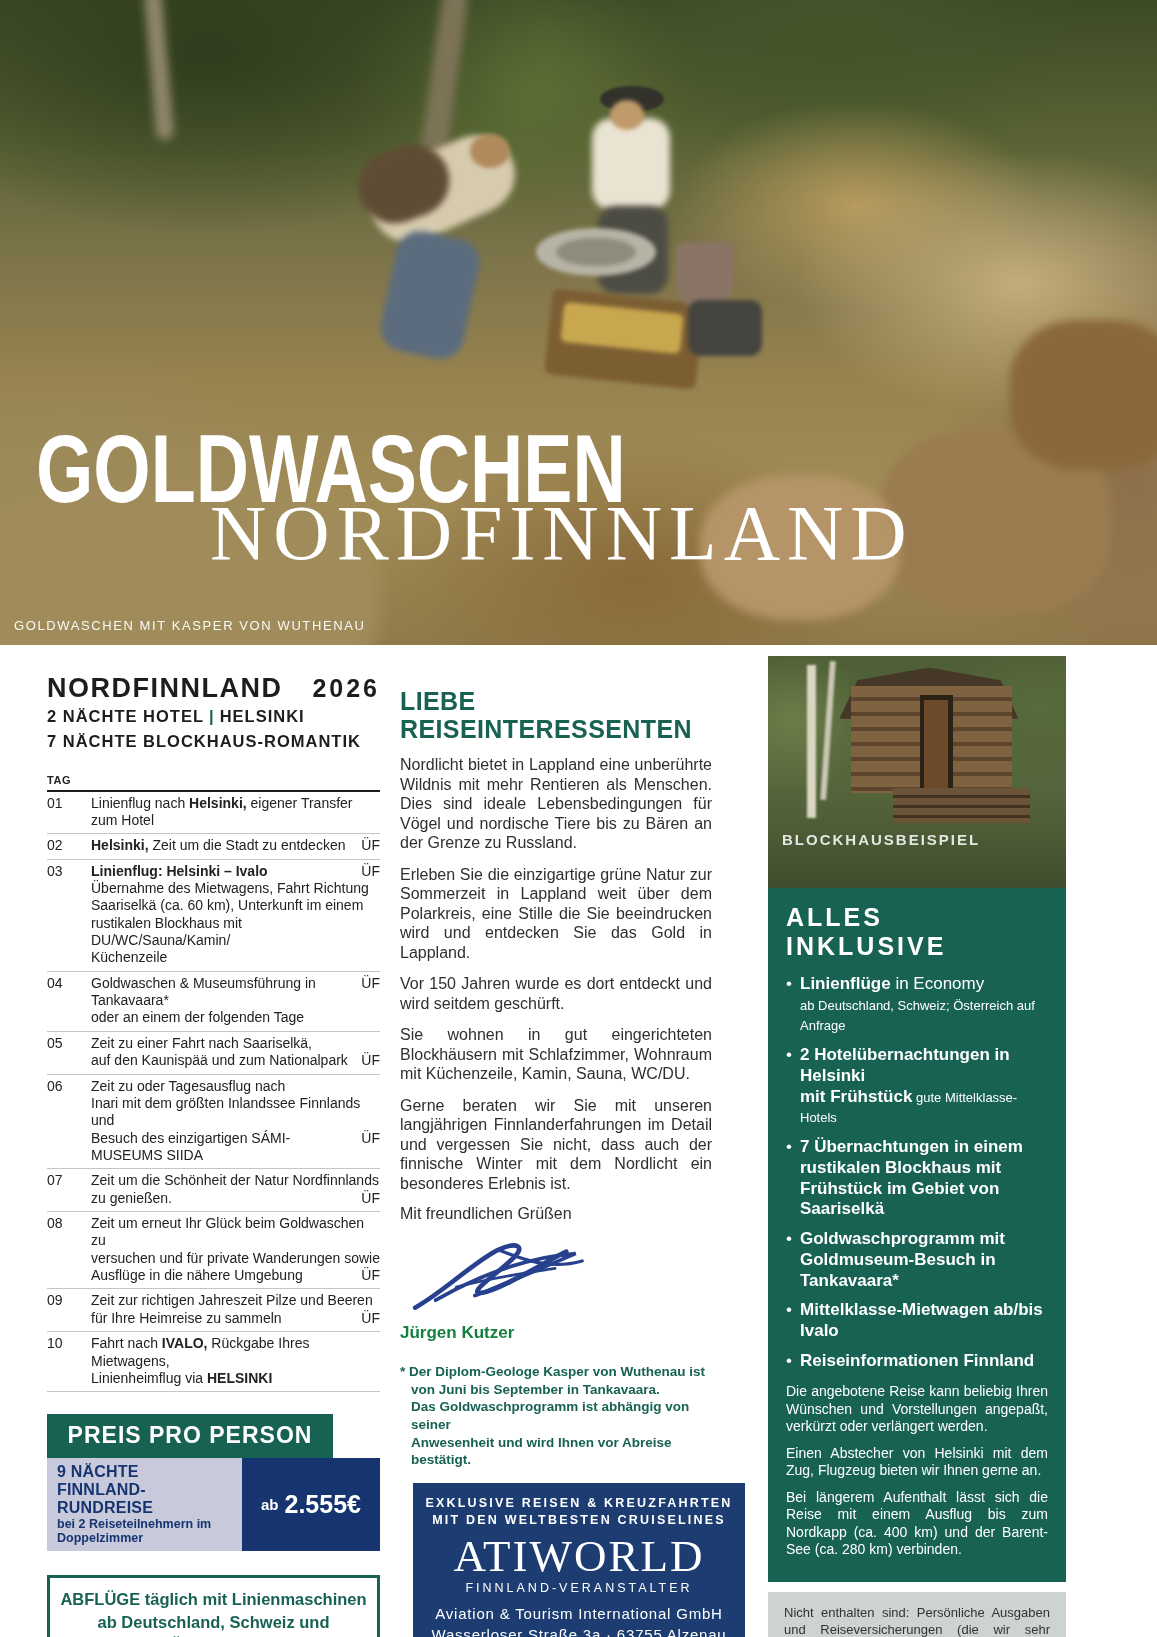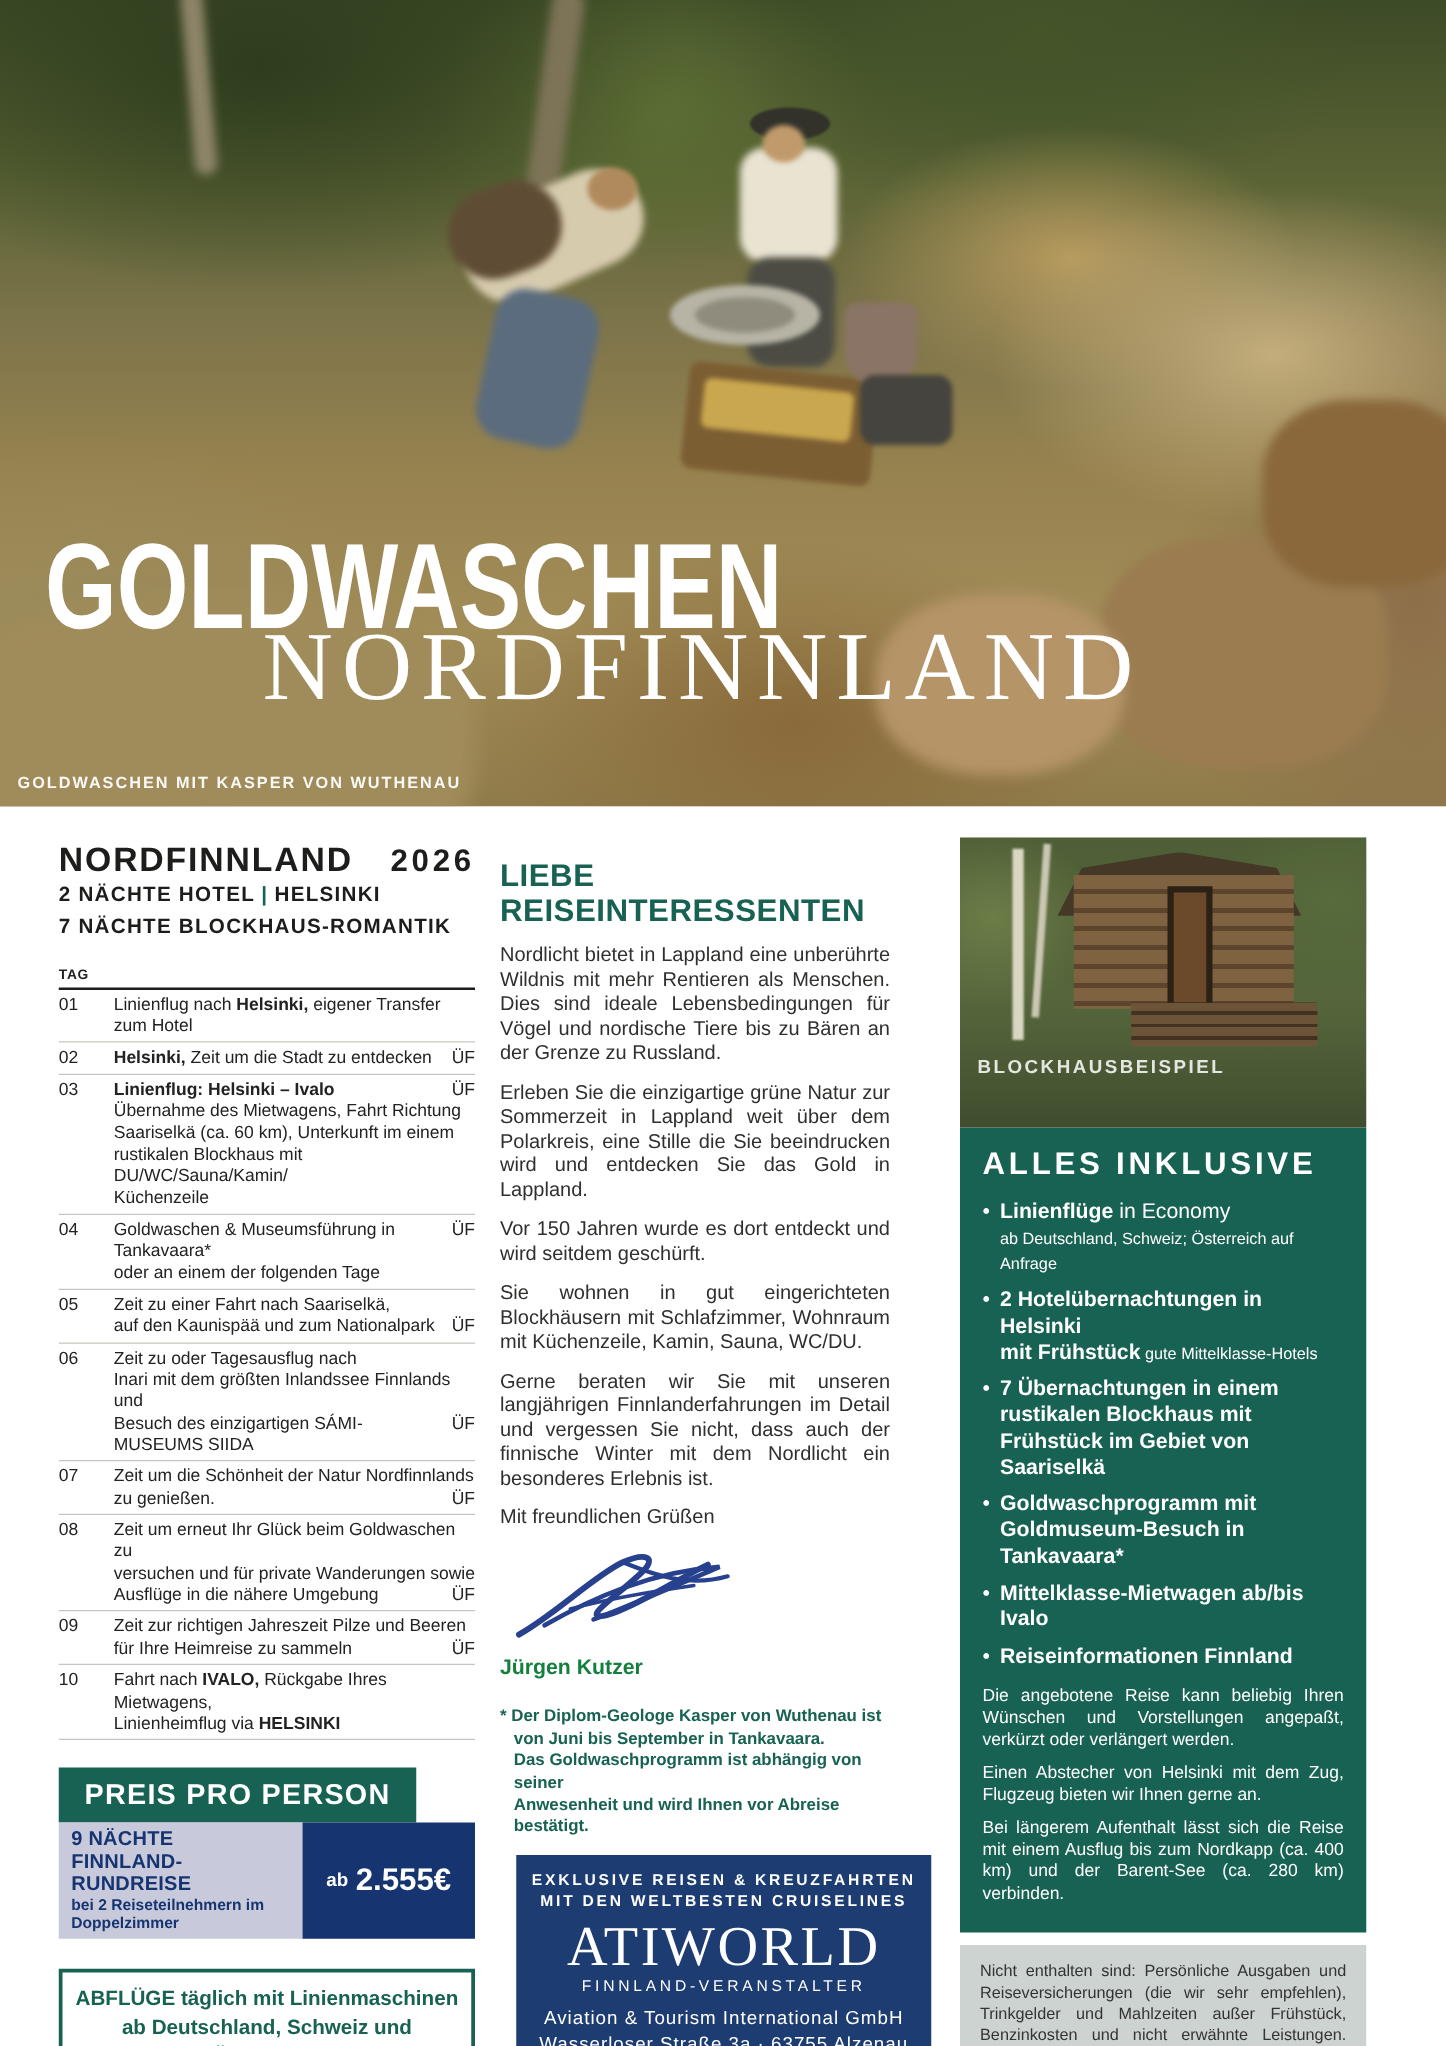--- a/index.html
+++ b/index.html
@@ -37,27 +37,27 @@
   .hb16{left:688px;top:300px;width:74px;height:56px;background:#45443e;border-radius:12px;filter:blur(2px);}
   .hb17{left:880px;top:430px;width:230px;height:185px;background:#9a7c50;border-radius:40%;filter:blur(4px);}
   .hb18{left:1010px;top:320px;width:170px;height:150px;background:#8a683c;border-radius:40%;filter:blur(4px);}
   .hb19{left:700px;top:475px;width:200px;height:145px;background:#b59468;border-radius:45%;filter:blur(5px);}
   .hb20{left:-50px;top:480px;width:430px;height:230px;background:#a08c5a;border-radius:40%;filter:blur(8px);}
   .hero-title1{position:absolute;left:36px;top:420px;color:#fff;font-weight:bold;font-size:97px;line-height:1;
                transform:scaleX(.76);transform-origin:left top;white-space:nowrap;z-index:5;}
   .hero-title2{position:absolute;left:210px;top:494px;color:#fff;font-family:"Liberation Serif",serif;
                font-size:78px;line-height:1;letter-spacing:7px;white-space:nowrap;z-index:5;}
   .hero-caption{position:absolute;left:14px;bottom:12px;color:rgba(255,255,255,.95);font-size:13px;
-                font-weight:bold;letter-spacing:1.6px;z-index:5;}
+                font-weight:normal;letter-spacing:1.6px;z-index:5;}
 
   
   .content{position:absolute;top:645px;left:0;right:0;bottom:0;display:flex;padding:0 47px;}
   .col-left{width:333px;flex:none;padding-top:28px;}
   .col-mid{width:312px;flex:none;margin-left:20px;padding-top:42px;}
-  .col-right{width:325px;flex:none;margin-left:56px;padding-top:25px;}
+  .col-right{width:298px;flex:none;margin-left:56px;padding-top:11px;}
 
   
   .lc-head{display:flex;justify-content:space-between;align-items:baseline;}
   .lc-title{font-size:27px;font-weight:bold;letter-spacing:1.5px;color:#1d1d1b;}
   .lc-year{font-size:25px;font-weight:bold;letter-spacing:3px;color:#1d1d1b;}
   .lc-sub{font-size:16.5px;font-weight:bold;letter-spacing:1px;color:#1d1d1b;line-height:1.5;}
   .lc-sub .sep{color:var(--green,#186253);padding:0 5px;}
   .it{margin-top:20px;}
   .it-head{font-size:11px;font-weight:bold;letter-spacing:.6px;padding-bottom:4px;border-bottom:2px solid #1d1d1b;}
   .it-row{display:flex;border-bottom:1px solid #c6c6c0;padding:3px 0 4px;}

